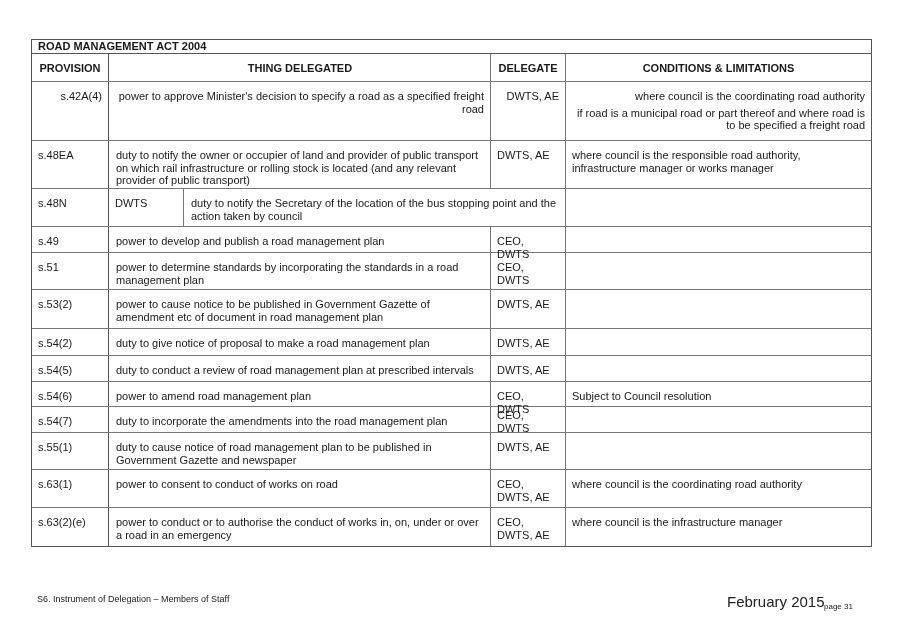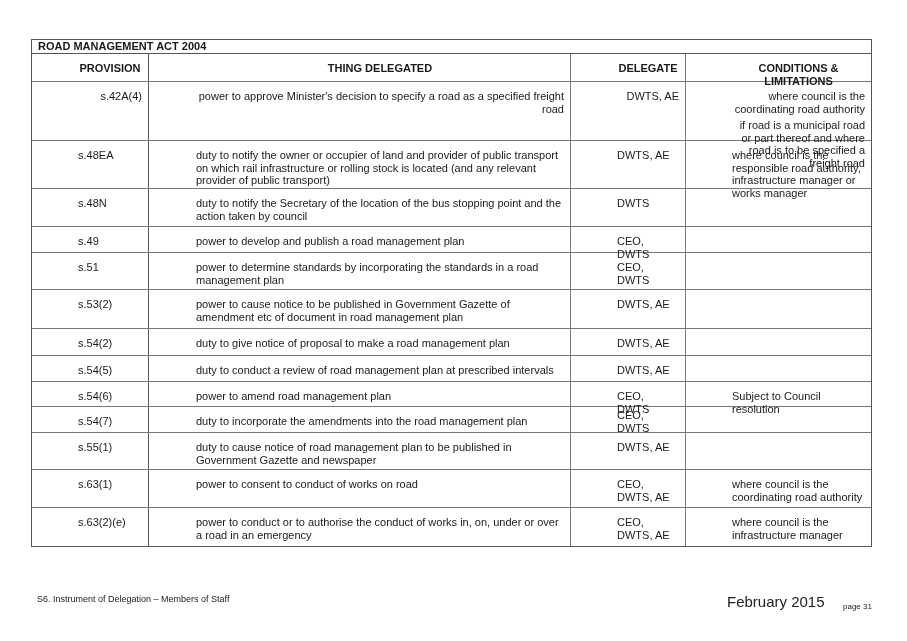--- a/index.html
+++ b/index.html
@@ -5,31 +5,31 @@
   html, body { margin: 0; padding: 0; background: #ffffff; }
   body { width: 907px; height: 641px; position: relative; overflow: hidden;
          font-family: "Liberation Sans", sans-serif; color: #1a1a1a; }
   .tbl { position: absolute; left: 31px; top: 39px; width: 841px;
          border: 1.5px solid #555; box-sizing: border-box; }
   .title-row { height: 13px; border-bottom: 1.5px solid #555; font-weight: bold;
                font-size: 11px; line-height: 13px; padding-left: 6px; }
   .row { display: flex; border-bottom: 1px solid #777; box-sizing: border-box; }
   .row:last-child { border-bottom: none; }
   .cell { box-sizing: border-box; font-size: 11px; line-height: 12.5px;
-          padding: 8px 6px 4px 6px; margin-left: 40px; }
+          padding: 8px 6px 4px 6px; }
   .c1 { width: 77px; border-right: 1.5px solid #555; }
   .c2 { width: 382px; border-right: 1px solid #777; padding-left: 7px; }
   .c3 { width: 75px; border-right: 1px solid #777; }
   .c4 { flex: 1; }
   .hdr .cell { font-weight: bold; font-size: 11px; padding-top: 8px; text-align: center; }
   .hdr { height: 28px; border-bottom: 1px solid #777; }
   .cond p { margin: 0 0 4px 0; }
   .footer-left { position: absolute; left: 37px; top: 594px; font-size: 9px; color: #222; }
   .footer-date { position: absolute; left: 727px; top: 593px; font-size: 15px; color: #222; }
-  .footer-page { position: absolute; left: 843px; top: 602px; font-size: 8px; color: #222; }
+  .footer-page { position: absolute; left: 824px; top: 602px; font-size: 8px; color: #222; }
 </style>
 </head>
 <body>
 
 <div class="tbl">
   <div class="title-row">ROAD MANAGEMENT ACT 2004</div>
   <div class="row hdr">
     <div class="cell c1">PROVISION</div>
     <div class="cell c2">THING DELEGATED</div>
     <div class="cell c3">DELEGATE</div>
@@ -48,22 +48,22 @@
       <div class="row" style="height: 48px;">
         <div class="cell c1">s.48EA</div>
         <div class="cell c2">duty to notify the owner or occupier of land and provider of public transport on which rail infrastructure or rolling stock is located (and any relevant provider of public transport)</div>
         <div class="cell c3">DWTS, AE</div>
         <div class="cell c4 cond">
           <p>where council is the responsible road authority, infrastructure manager or works manager</p>
         </div>
       </div>
       <div class="row" style="height: 38px;">
         <div class="cell c1">s.48N</div>
+        <div class="cell c3">DWTS</div>
         <div class="cell c2">duty to notify the Secretary of the location of the bus stopping point and the action taken by council</div>
-        <div class="cell c3">DWTS</div>
         <div class="cell c4 cond"></div>
       </div>
       <div class="row" style="height: 26px;">
         <div class="cell c1">s.49</div>
         <div class="cell c2">power to develop and publish a road management plan</div>
         <div class="cell c3">CEO, DWTS</div>
         <div class="cell c4 cond"></div>
       </div>
       <div class="row" style="height: 37px;">
         <div class="cell c1">s.51</div>

